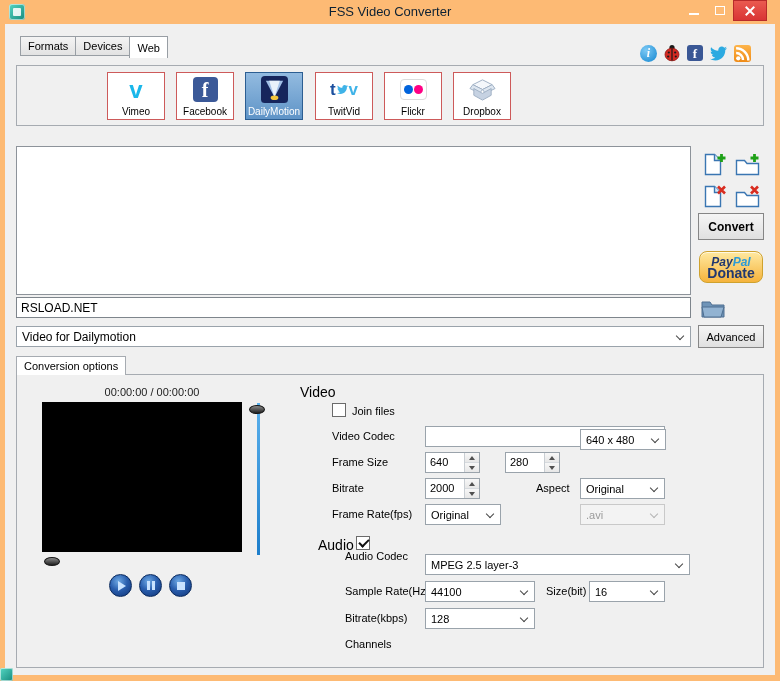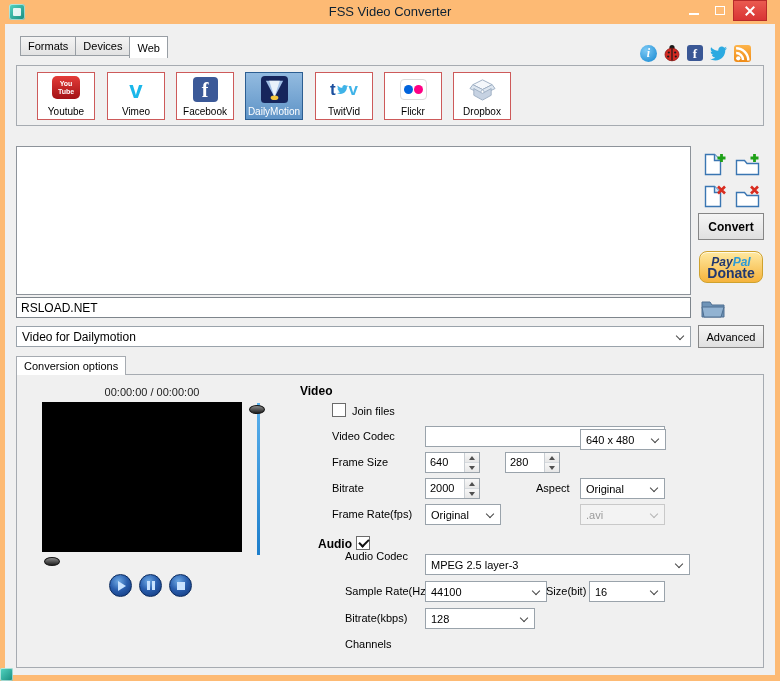--- a/index.html
+++ b/index.html
@@ -1,21 +1,21 @@
 <!DOCTYPE html>
 <html><head>
 <meta charset="utf-8">
 <style>
   *{margin:0;padding:0;box-sizing:border-box}
   body{font-family:"Liberation Sans",sans-serif;width:780px}
   .window{position:relative;width:780px;height:681px;background:#fdba74;overflow:hidden;user-select:none}
   .client{position:absolute;left:5px;top:24px;width:770px;height:651px;background:#f0f0f0}
   .abs{position:absolute}
   .lbl{position:absolute;font-size:11px;color:#000;white-space:nowrap}
-  .hdr{position:absolute;font-size:12px;font-weight:bold;color:#000}
+  .hdr{position:absolute;font-size:14px;font-weight:normal;color:#000}
 
   
   .title{position:absolute;top:4px;left:0;width:100%;text-align:center;font-size:13px;color:#0d2133}
   .appico{position:absolute;left:9px;top:4px;width:16px;height:16px;border-radius:3px;
     background:linear-gradient(135deg,#55d7c3,#178a7d);box-shadow:inset 0 0 0 1px rgba(255,255,255,.55)}
   .appico::after{content:"";position:absolute;left:4px;top:4px;width:8px;height:8px;background:rgba(255,255,255,.88);border-radius:1px}
   .corner-ico{position:absolute;left:0;top:668px;width:13px;height:13px;border-radius:2px;
     background:linear-gradient(135deg,#55d7c3,#178a7d);box-shadow:inset 0 0 0 1px rgba(255,255,255,.55)}
   .cap{position:absolute;top:0;height:21px;display:flex;align-items:center;justify-content:center;cursor:pointer}
   .cap.minb{left:681px;width:25px}
@@ -169,27 +169,20 @@
       <svg viewBox="0 0 16 16" width="17" height="17">
         <circle cx="4" cy="12.5" r="2" fill="#fff"></circle>
         <path d="M2,7.6 a6.5,6.5 0 0 1 6.5,6.5" stroke="#fff" stroke-width="2.3" fill="none"></path>
         <path d="M2,3 a11.5,11.5 0 0 1 11.5,11.5" stroke="#fff" stroke-width="2.3" fill="none"></path>
       </svg>
     </span>
   </div>
 
   <div class="panel panel-services"></div>
 
-  <div class="svc" style="left:37px">
-    <span class="svc-ic yt">
-      <span>You</span>
-      <span>Tube</span>
-    </span>
-    <span class="svc-label">Youtube</span>
-  </div>
 
   <div class="svc" style="left:107px">
     <span class="svc-ic">
         <span class="vi">v</span>
       </span>
     <span class="svc-label">Vimeo</span>
   </div>
 
   <div class="svc" style="left:176px">
     <span class="svc-ic">
@@ -367,21 +360,21 @@
   <div class="hdr" style="left:318px;top:537px">Audio</div>
   <span class="checkbox checked" style="left:356px;top:536px"></span>
 
   <span class="lbl" style="left:345px;top:550px">Audio Codec</span>
   <div class="combo" style="left:425px;top:554px;width:265px">
     <span class="combo-text">MPEG 2.5 layer-3</span>
     <span class="chev"></span>
   </div>
 
   <span class="lbl" style="left:345px;top:585px">Sample Rate(Hz)</span>
-  <div class="combo" style="left:425px;top:581px;width:122px">
+  <div class="combo" style="left:425px;top:581px;width:110px">
     <span class="combo-text">44100</span>
     <span class="chev"></span>
   </div>
   <span class="lbl" style="left:546px;top:585px">Size(bit)</span>
   <div class="combo" style="left:589px;top:581px;width:76px">
     <span class="combo-text">16</span>
     <span class="chev"></span>
   </div>
 
   <span class="lbl" style="left:345px;top:612px">Bitrate(kbps)</span>

